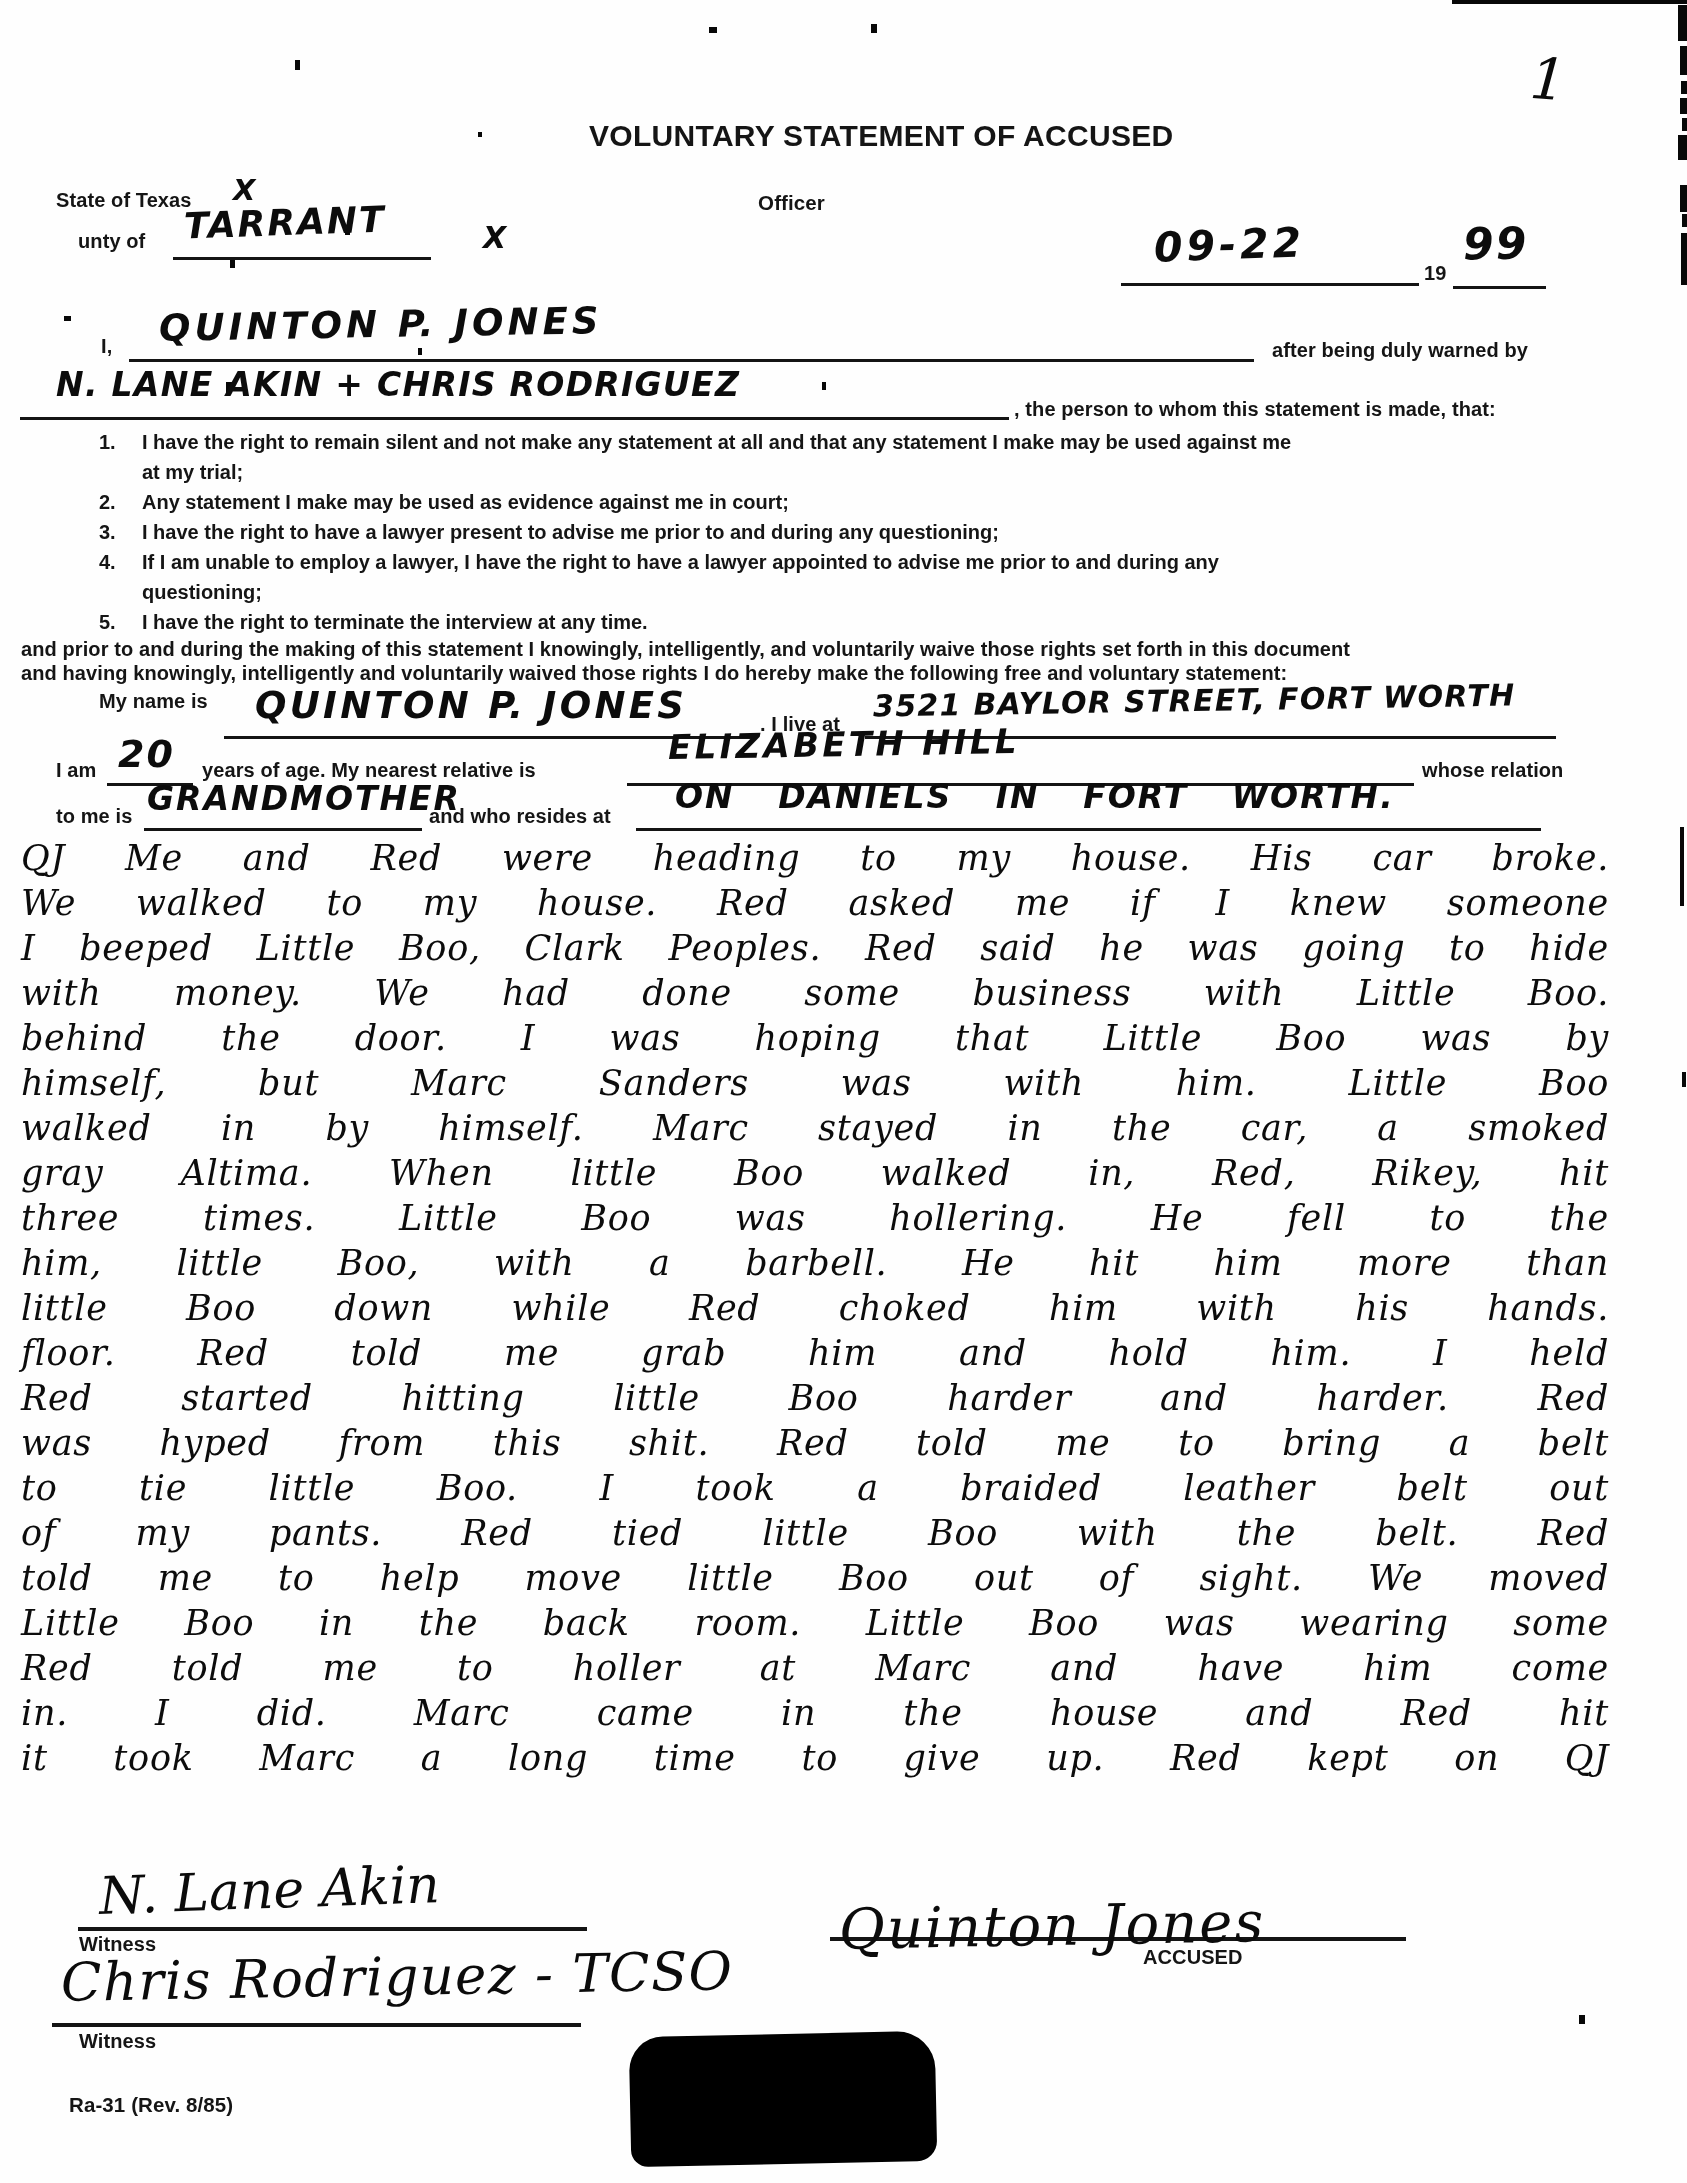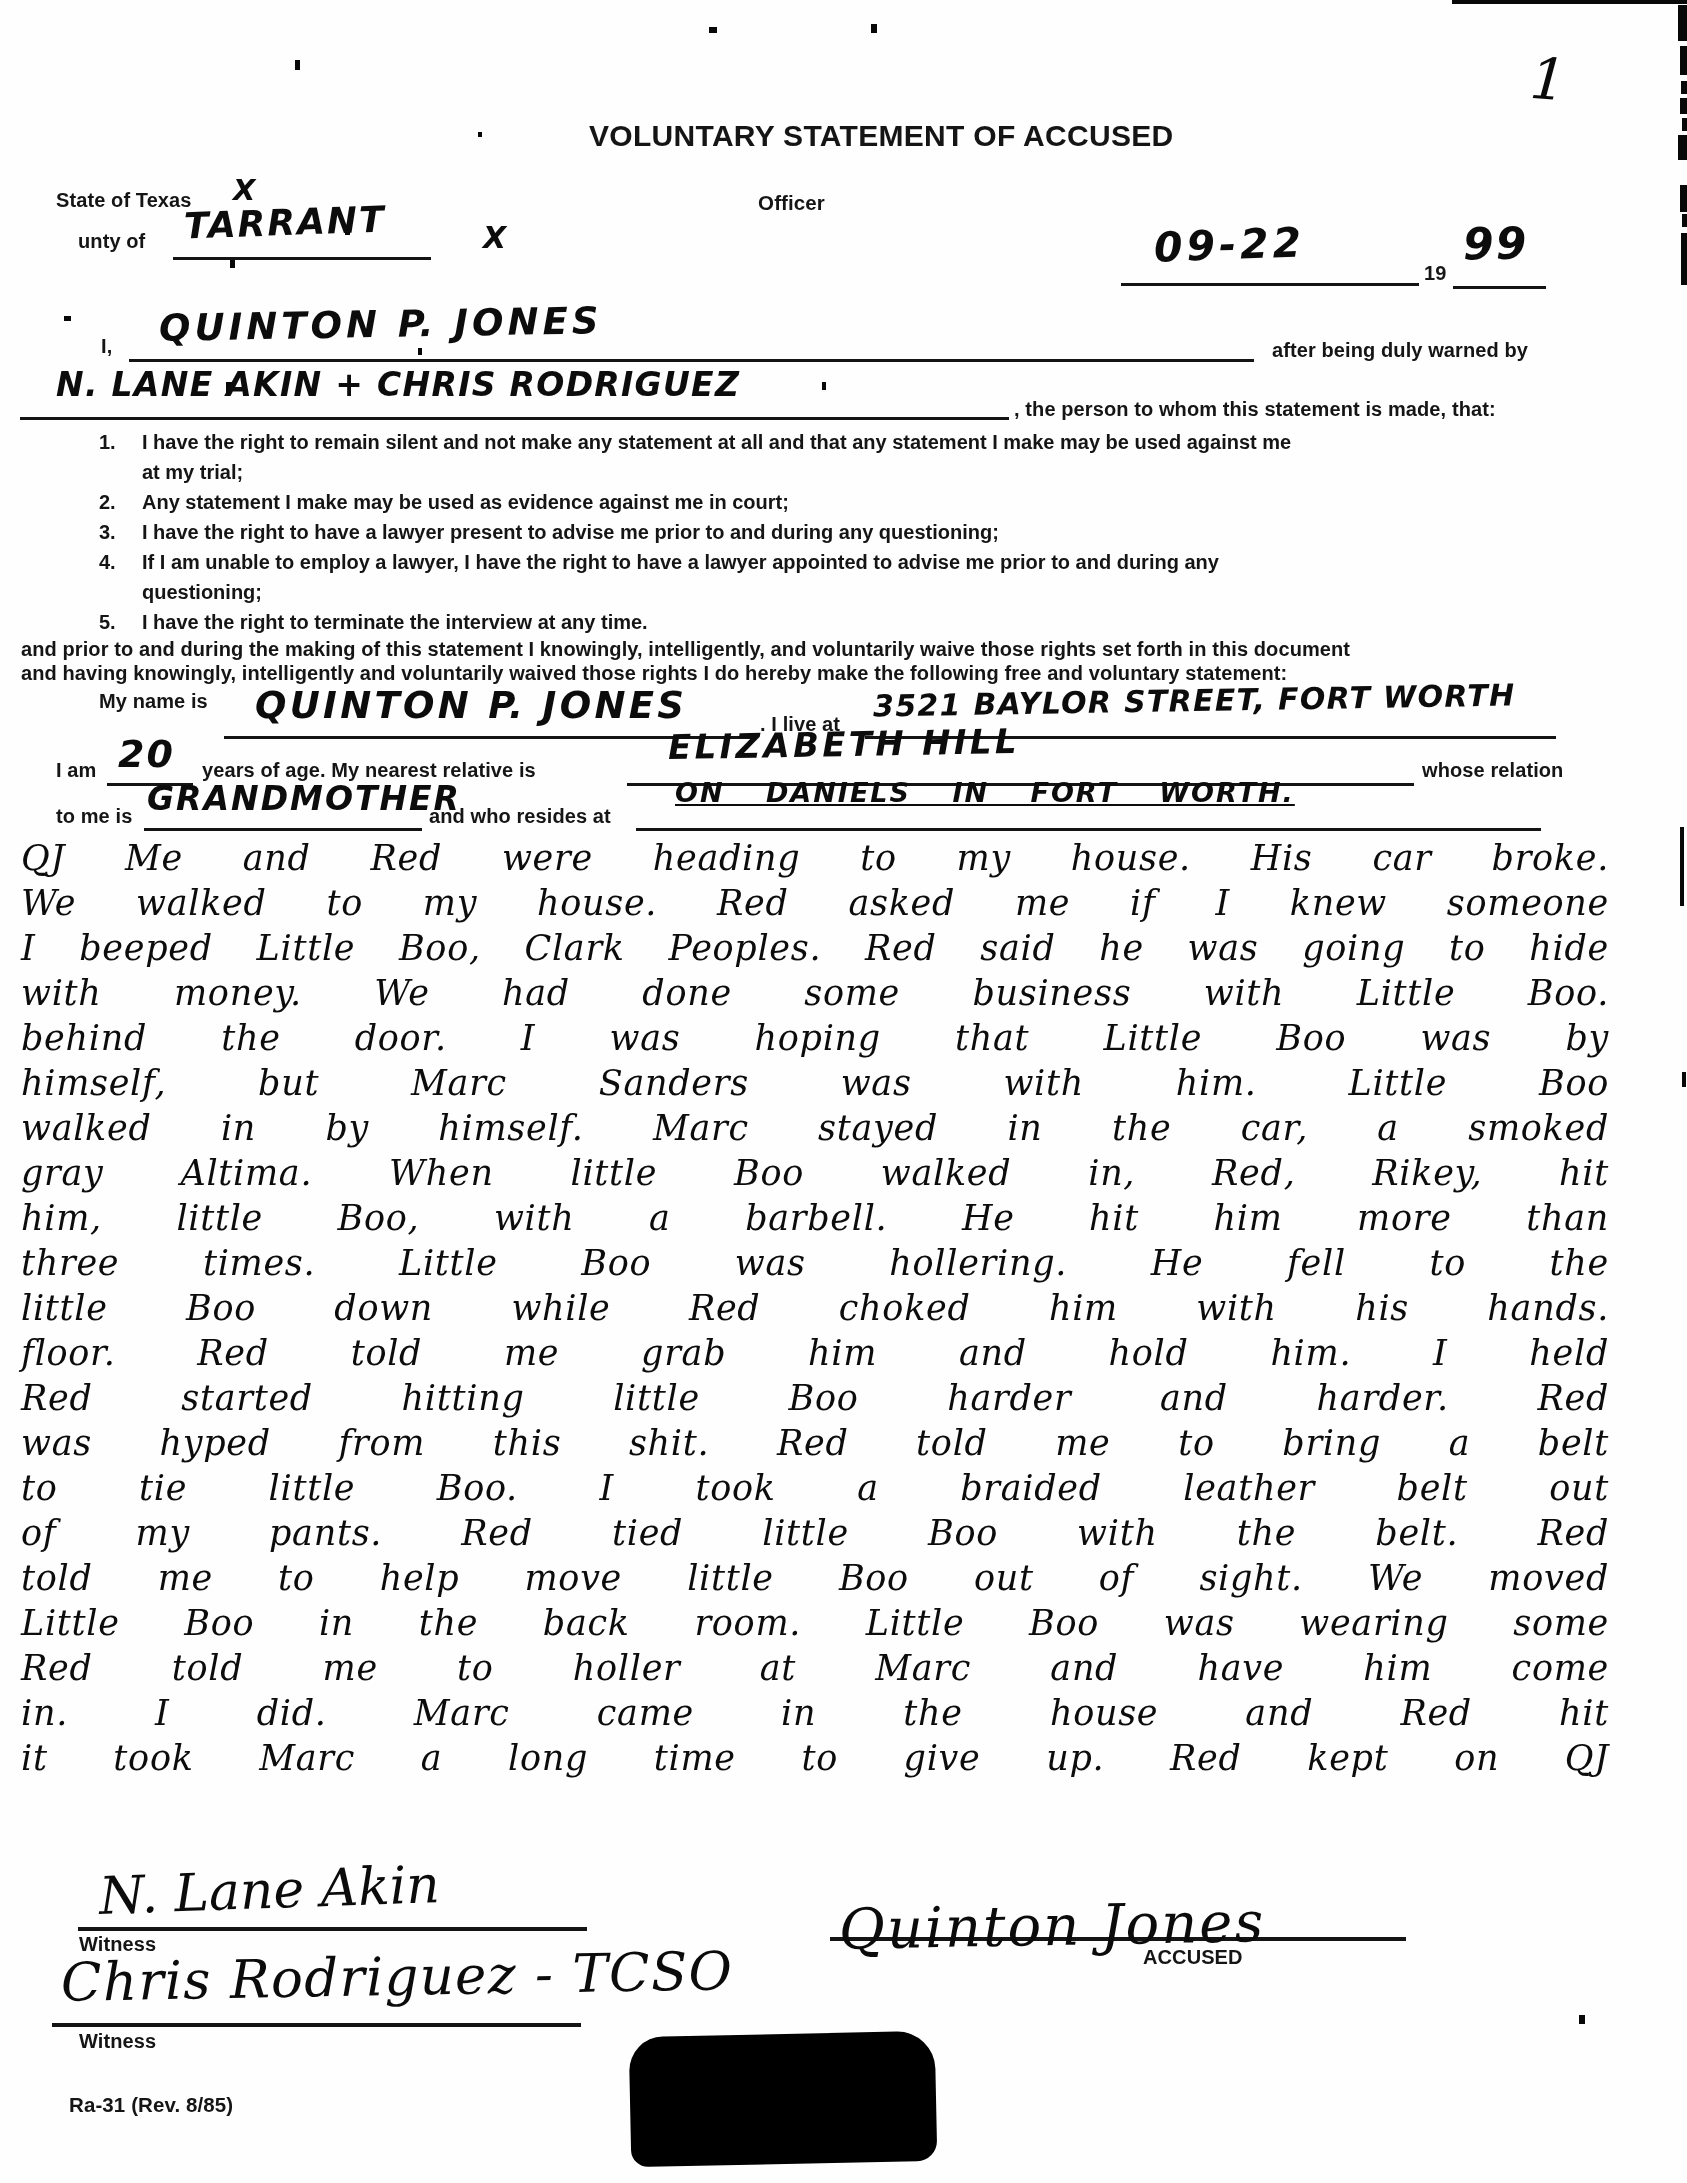--- a/index.html
+++ b/index.html
@@ -153,34 +153,34 @@
   <div class="uline" style="left:107px; top:783px; width:86px;"></div>
   <div class="print" style="left:202px; top:759px;">years of age. My nearest relative is</div>
   <div class="hp" style="left:668px; top:724px; font-size:34px; letter-spacing:3.3px; transform:rotate(-1deg);">Elizabeth Hill</div>
   <div class="uline" style="left:627px; top:783px; width:787px;"></div>
   <div class="print" style="left:1422px; top:759px;">whose relation</div>
 
   <div class="print" style="left:56px; top:805px;">to me is</div>
   <div class="hp" style="left:147px; top:779px; font-size:33px;">GRANDMOTHER</div>
   <div class="uline" style="left:144px; top:828px; width:278px;"></div>
   <div class="print" style="left:429px; top:805px;">and who resides at</div>
-  <div class="hp" style="left:675px; top:777px; font-size:27px; word-spacing:30px;text-decoration:underline;">on Daniels in Fort Worth.</div>
+  <div class="hp" style="left:675px; top:777px; font-size:33px; word-spacing:30px;">on Daniels in Fort Worth.</div>
   <div class="uline" style="left:636px; top:828px; width:905px;"></div>
 
   <div class="statement">
       <div class="st-line">QJ Me and Red were heading to my house. His car broke.</div>
       <div class="st-line">We walked to my house. Red asked me if I knew someone</div>
       <div class="st-line">I beeped Little Boo, Clark Peoples. Red said he was going to hide</div>
       <div class="st-line">with money. We had done some business with Little Boo.</div>
       <div class="st-line">behind the door. I was hoping that Little Boo was by</div>
       <div class="st-line">himself, but Marc Sanders was with him. Little Boo</div>
       <div class="st-line">walked in by himself. Marc stayed in the car, a smoked</div>
       <div class="st-line">gray Altima. When little Boo walked in, Red, Rikey, hit</div>
+      <div class="st-line">three times. Little Boo was hollering. He fell to the</div>
       <div class="st-line">him, little Boo, with a barbell. He hit him more than</div>
-      <div class="st-line">three times. Little Boo was hollering. He fell to the</div>
       <div class="st-line">little Boo down while Red choked him with his hands.</div>
       <div class="st-line">floor. Red told me grab him and hold him. I held</div>
       <div class="st-line">Red started hitting little Boo harder and harder. Red</div>
       <div class="st-line">was hyped from this shit. Red told me to bring a belt</div>
       <div class="st-line">to tie little Boo. I took a braided leather belt out</div>
       <div class="st-line">of my pants. Red tied little Boo with the belt. Red</div>
       <div class="st-line">told me to help move little Boo out of sight. We moved</div>
       <div class="st-line">Little Boo in the back room. Little Boo was wearing some</div>
       <div class="st-line">Red told me to holler at Marc and have him come</div>
       <div class="st-line">in. I did. Marc came in the house and Red hit</div>

